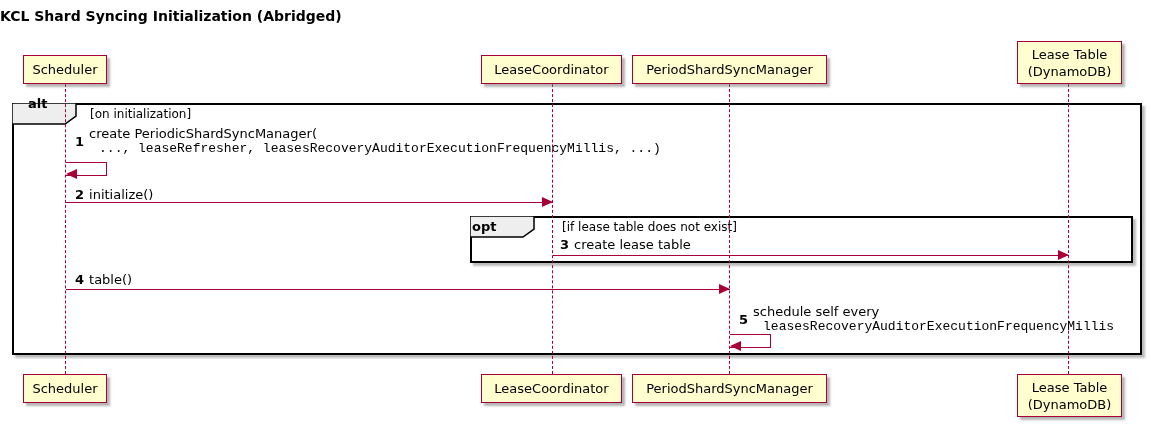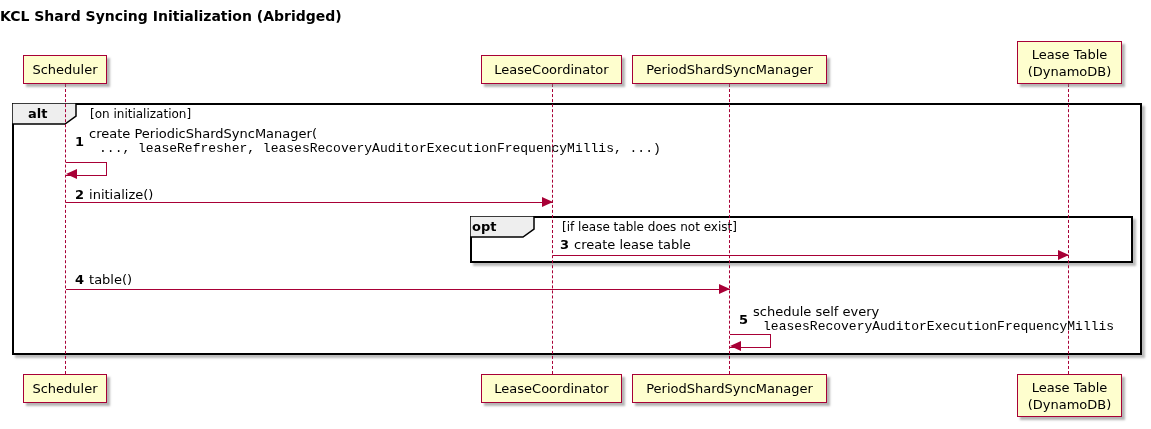--- a/index.html
+++ b/index.html
@@ -34,21 +34,21 @@
 <body>
 
 <div id="canvas">
 
   <div class="title">KCL Shard Syncing Initialization (Abridged)</div>
 
   <div class="frame" style="left:12px;top:103px;width:1130px;height:252px;"></div>
   <svg class="pent" style="left:12px;top:103px;" width="66" height="22">
     <polygon points="0,0 64,0 64,13 53,21 0,21" fill="#EEEEEE" stroke="#000" stroke-width="1.5"></polygon>
   </svg>
-  <div class="pent-label" style="left:28px;top:106px;">alt</div>
+  <div class="pent-label" style="left:28px;top:96px;">alt</div>
   <div class="cond" style="left:90px;top:107px;">[on initialization]</div>
 
   <div class="frame" style="left:470px;top:216px;width:663px;height:47px;"></div>
   <svg class="pent" style="left:470px;top:216px;" width="66" height="22">
     <polygon points="0,0 64,0 64,13 53,21 0,21" fill="#EEEEEE" stroke="#000" stroke-width="1.5"></polygon>
   </svg>
   <div class="pent-label" style="left:472px;top:219px;">opt</div>
   <div class="cond" style="left:562px;top:220px;text-align:right;">[if lease table does not exist]</div>
 
   <div class="lifeline" style="left:65px;top:84px;height:290px;"></div>

